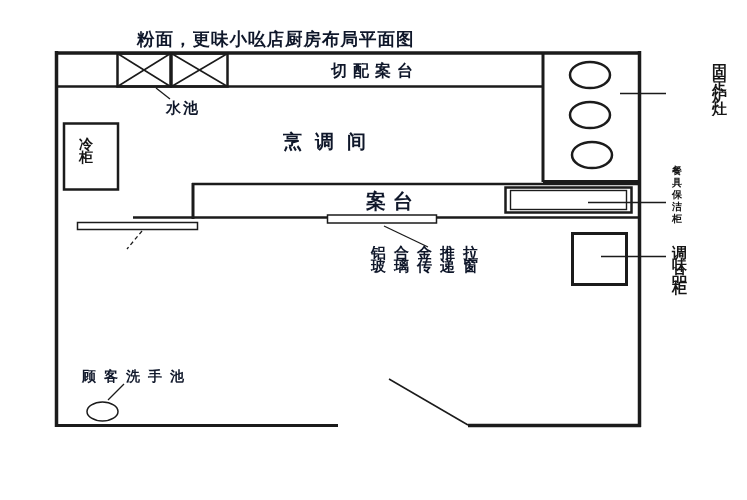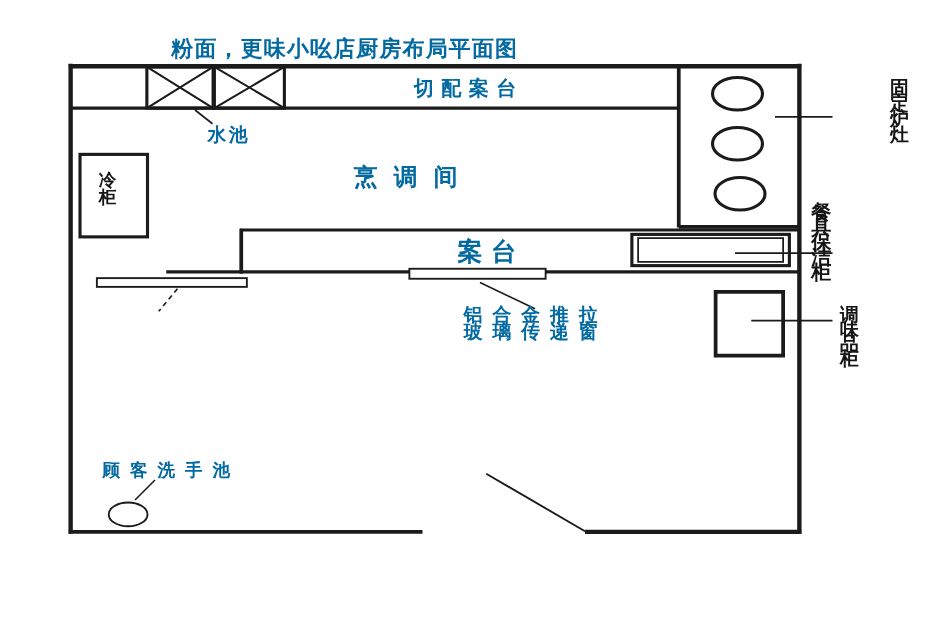--- a/index.html
+++ b/index.html
@@ -2,21 +2,21 @@
 <html><head>
 <meta charset="utf-8">
 <style>
   html,body{margin:0;padding:0;background:#ffffff;}
   #stage{
     position:relative;width:747px;height:500px;background:#ffffff;
     font-family:"Liberation Sans","DejaVu Sans",sans-serif;
     color:#111;overflow:hidden;
   }
   #plan-svg{position:absolute;left:0;top:0;}
-  .lbl{position:absolute;font-weight:700;white-space:nowrap;color:#0369a1;}
+  .lbl{position:absolute;font-weight:700;white-space:nowrap;color:#0f172a;}
   .vlabel{position:absolute;font-weight:700;word-break:break-all;white-space:normal;color:#151515;}
   .two-line span{display:block;}
 </style>
 </head>
 <body>
 
 <div id="stage">
 
   <svg id="plan-svg" width="747" height="500" viewBox="0 0 747 500">
     <g stroke="#1b1b1b" fill="none">
@@ -87,17 +87,17 @@
   <div class="lbl two-line" style="left:361px;top:246px;font-size:15px;letter-spacing:8px;line-height:13px;margin-left:10px;">
     <span>铝合金推拉</span>
     <span>玻璃传递窗</span>
   </div>
 
 
   <div class="lbl" style="left:82px;top:368px;font-size:14px;letter-spacing:8px;">顾客洗手池</div>
 
   <div class="vlabel" style="left:696px;top:65px;width:17px;font-size:15px;line-height:12.7px;margin-left:16px;">固定炉灶</div>
 
-  <div class="vlabel" style="left:649px;top:165px;width:17px;font-size:16px;line-height:12px;">餐具保洁柜</div>
+  <div class="vlabel" style="left:672px;top:165px;width:17px;font-size:10px;line-height:12px;">餐具保洁柜</div>
 
   <div class="vlabel" style="left:672px;top:247px;width:17px;font-size:15px;line-height:11.5px;">调味品柜</div>
 
 </div>
 
 </body></html>

